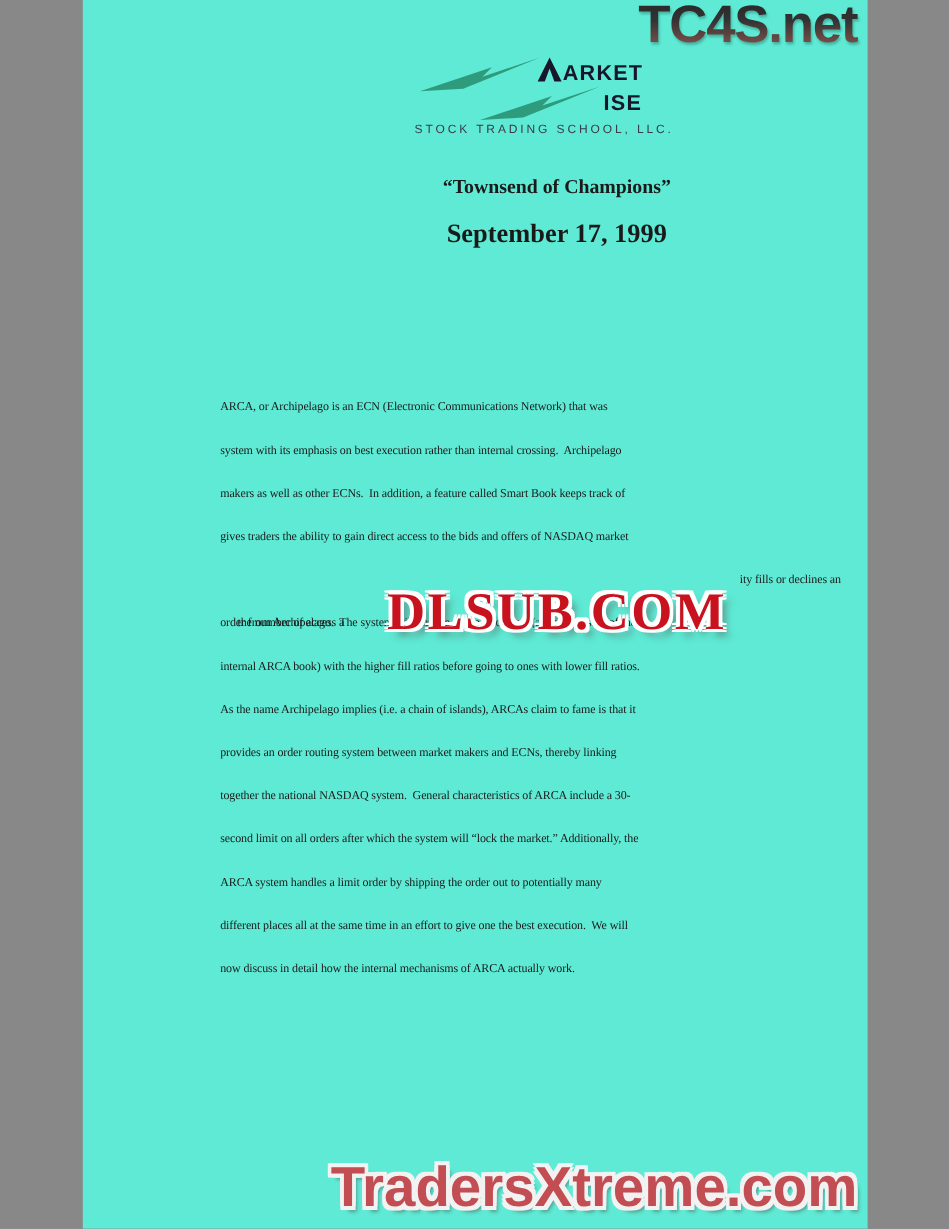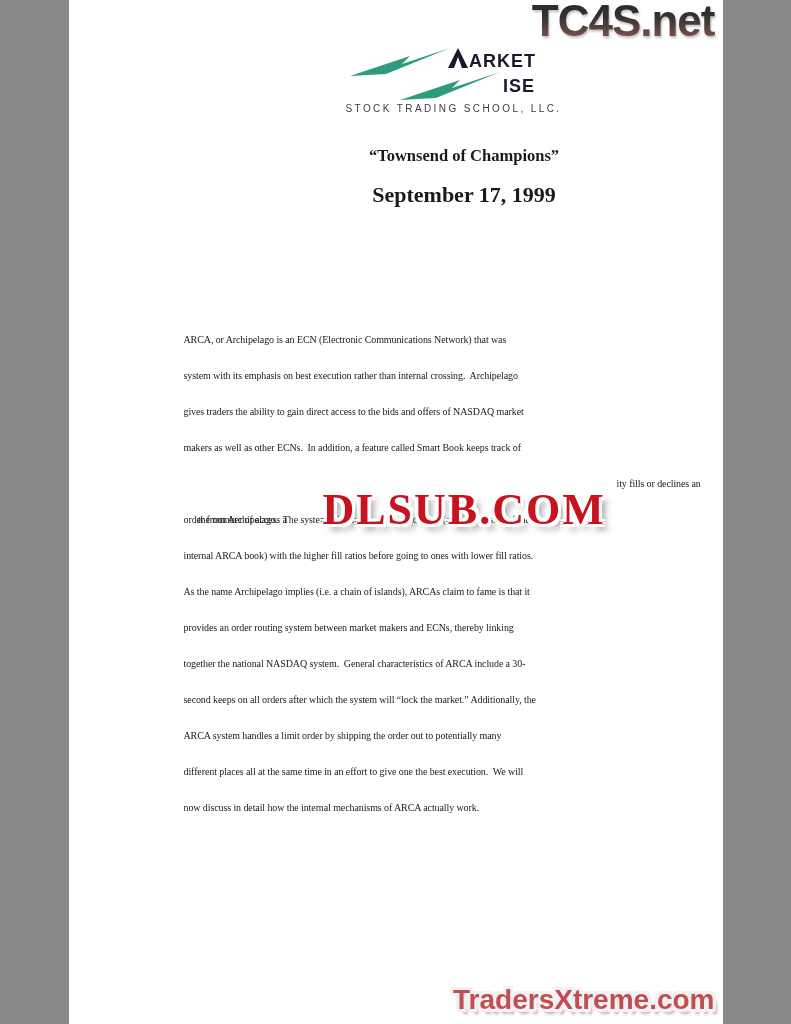--- a/index.html
+++ b/index.html
@@ -1,19 +1,19 @@
 <!DOCTYPE html>
 <html><head>
 <meta charset="utf-8">
 <style>
   html,body{margin:0;padding:0;background:#888;}
   #page{
     position:relative;
     width:654px;height:1024px;
-    background:#ffffff;
+    background:#5eead4;
     overflow:hidden;
     font-family:"Liberation Serif", serif;
     color:#1a1a1a;
     margin:0 auto;
   }
   
   .tc4s{
     position:absolute; top:-4px; right:8px;
     font-family:"Liberation Sans", sans-serif;
     font-weight:bold; font-size:44px; letter-spacing:-1px;
@@ -66,21 +66,21 @@
     color:#c8131f;
     text-shadow:
       -3px -3px 0 #fff, 3px -3px 0 #fff, -3px 3px 0 #fff, 3px 3px 0 #fff,
       -3px 0 0 #fff, 3px 0 0 #fff, 0 -3px 0 #fff, 0 3px 0 #fff,
       6px 6px 6px rgba(90,90,90,0.55);
   }
   
   .traders{
     position:absolute; right:8px; bottom:8px;
     font-family:"Liberation Sans", sans-serif;
-    font-weight:bold; font-size:28px; letter-spacing:0px;
+    font-weight:bold; font-size:47px; letter-spacing:0px;
     color:#c24d52;
     text-shadow:
       -3px -3px 0 #f2f2f2, 3px -3px 0 #f2f2f2, -3px 3px 0 #f2f2f2, 3px 3px 0 #f2f2f2,
       -3px 0 0 #f2f2f2, 3px 0 0 #f2f2f2, 0 -3px 0 #f2f2f2, 0 3px 0 #f2f2f2,
       4px 5px 3px rgba(70,70,70,0.45);
   }
 </style>
 </head>
 <body>
 
@@ -97,32 +97,32 @@
   </svg>
   <div class="tagline">STOCK TRADING SCHOOL, LLC.</div>
 
   <div class="doc-title">“Townsend of Champions”</div>
   <div class="doc-date">September 17, 1999</div>
   <div class="doc-heading">ARCA</div>
 
   <div class="body-block">
     <div class="body-line">ARCA, or Archipelago is an ECN (Electronic Communications Network) that was</div>
     <div class="body-line">system with its emphasis on best execution rather than internal crossing.  Archipelago</div>
+    <div class="body-line">makers as well as other ECNs.  In addition, a feature called Smart Book keeps track of</div>
     <div class="body-line">gives traders the ability to gain direct access to the bids and offers of NASDAQ market</div>
-    <div class="body-line">makers as well as other ECNs.  In addition, a feature called Smart Book keeps track of</div>
     <div class="body-line split-line">
       <span>the number of access a </span>
       <span class="split-right">ity fills or declines an</span>
     </div>
     <div class="body-line">order from Archipelago.  The system will choose non-participants (anyone outside of the</div>
     <div class="body-line">internal ARCA book) with the higher fill ratios before going to ones with lower fill ratios.</div>
     <div class="body-line">As the name Archipelago implies (i.e. a chain of islands), ARCAs claim to fame is that it</div>
     <div class="body-line">provides an order routing system between market makers and ECNs, thereby linking</div>
     <div class="body-line">together the national NASDAQ system.  General characteristics of ARCA include a 30-</div>
-    <div class="body-line">second keeps on all orders after which the system will “lock the market.” Additionally, the</div>
+    <div class="body-line">second limit on all orders after which the system will “lock the market.” Additionally, the</div>
     <div class="body-line">ARCA system handles a limit order by shipping the order out to potentially many</div>
     <div class="body-line">different places all at the same time in an effort to give one the best execution.  We will</div>
     <div class="body-line">now discuss in detail how the internal mechanisms of ARCA actually work.</div>
   </div>
 
   <div class="dlsub">DLSUB.COM</div>
 
   <div class="traders">TradersXtreme.com</div>
 
 </div>

